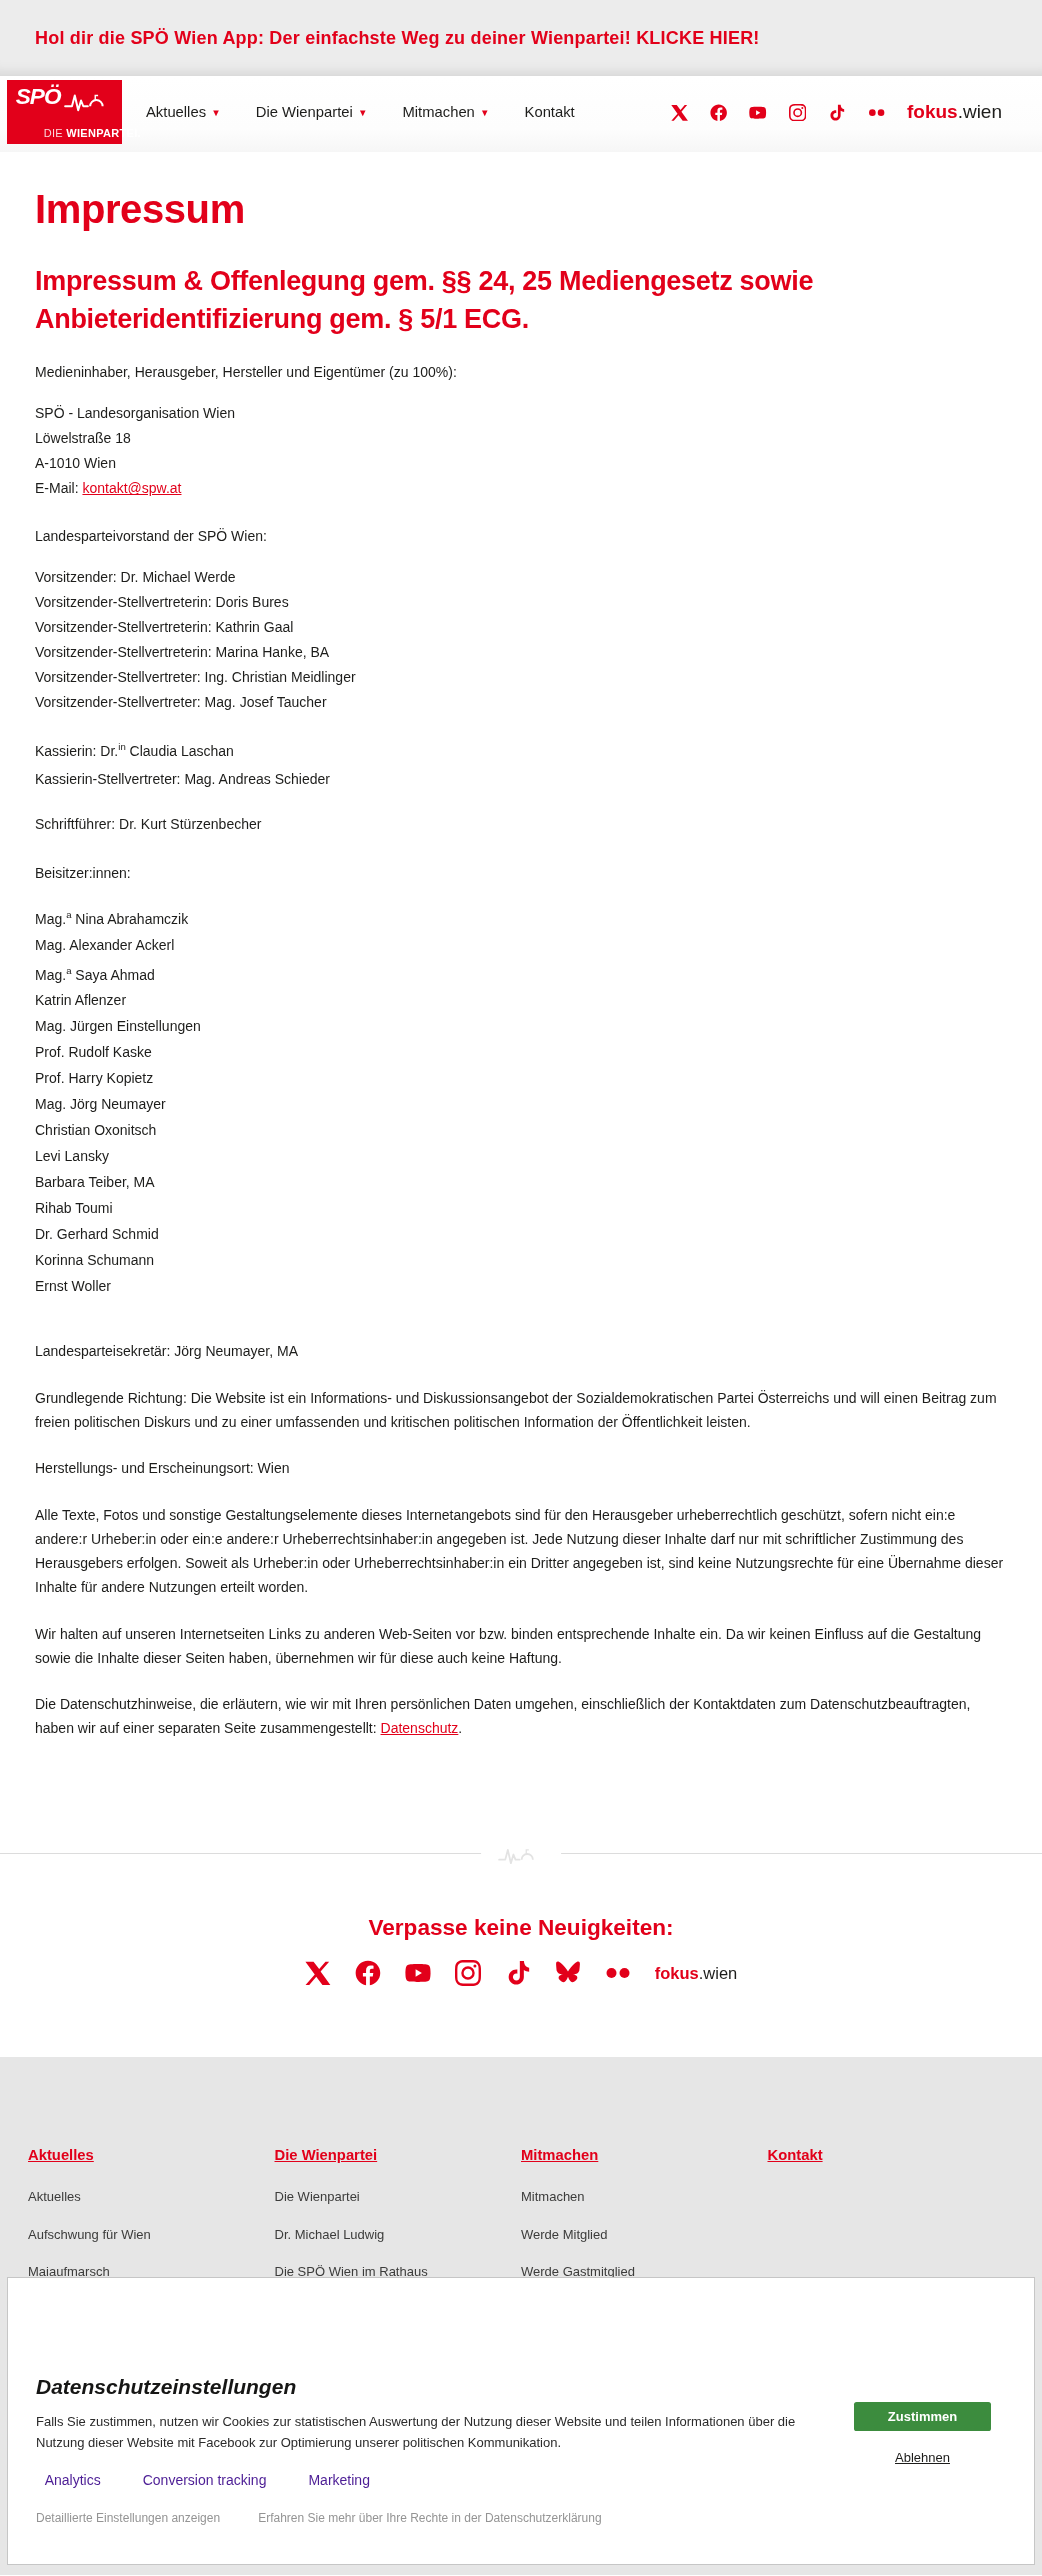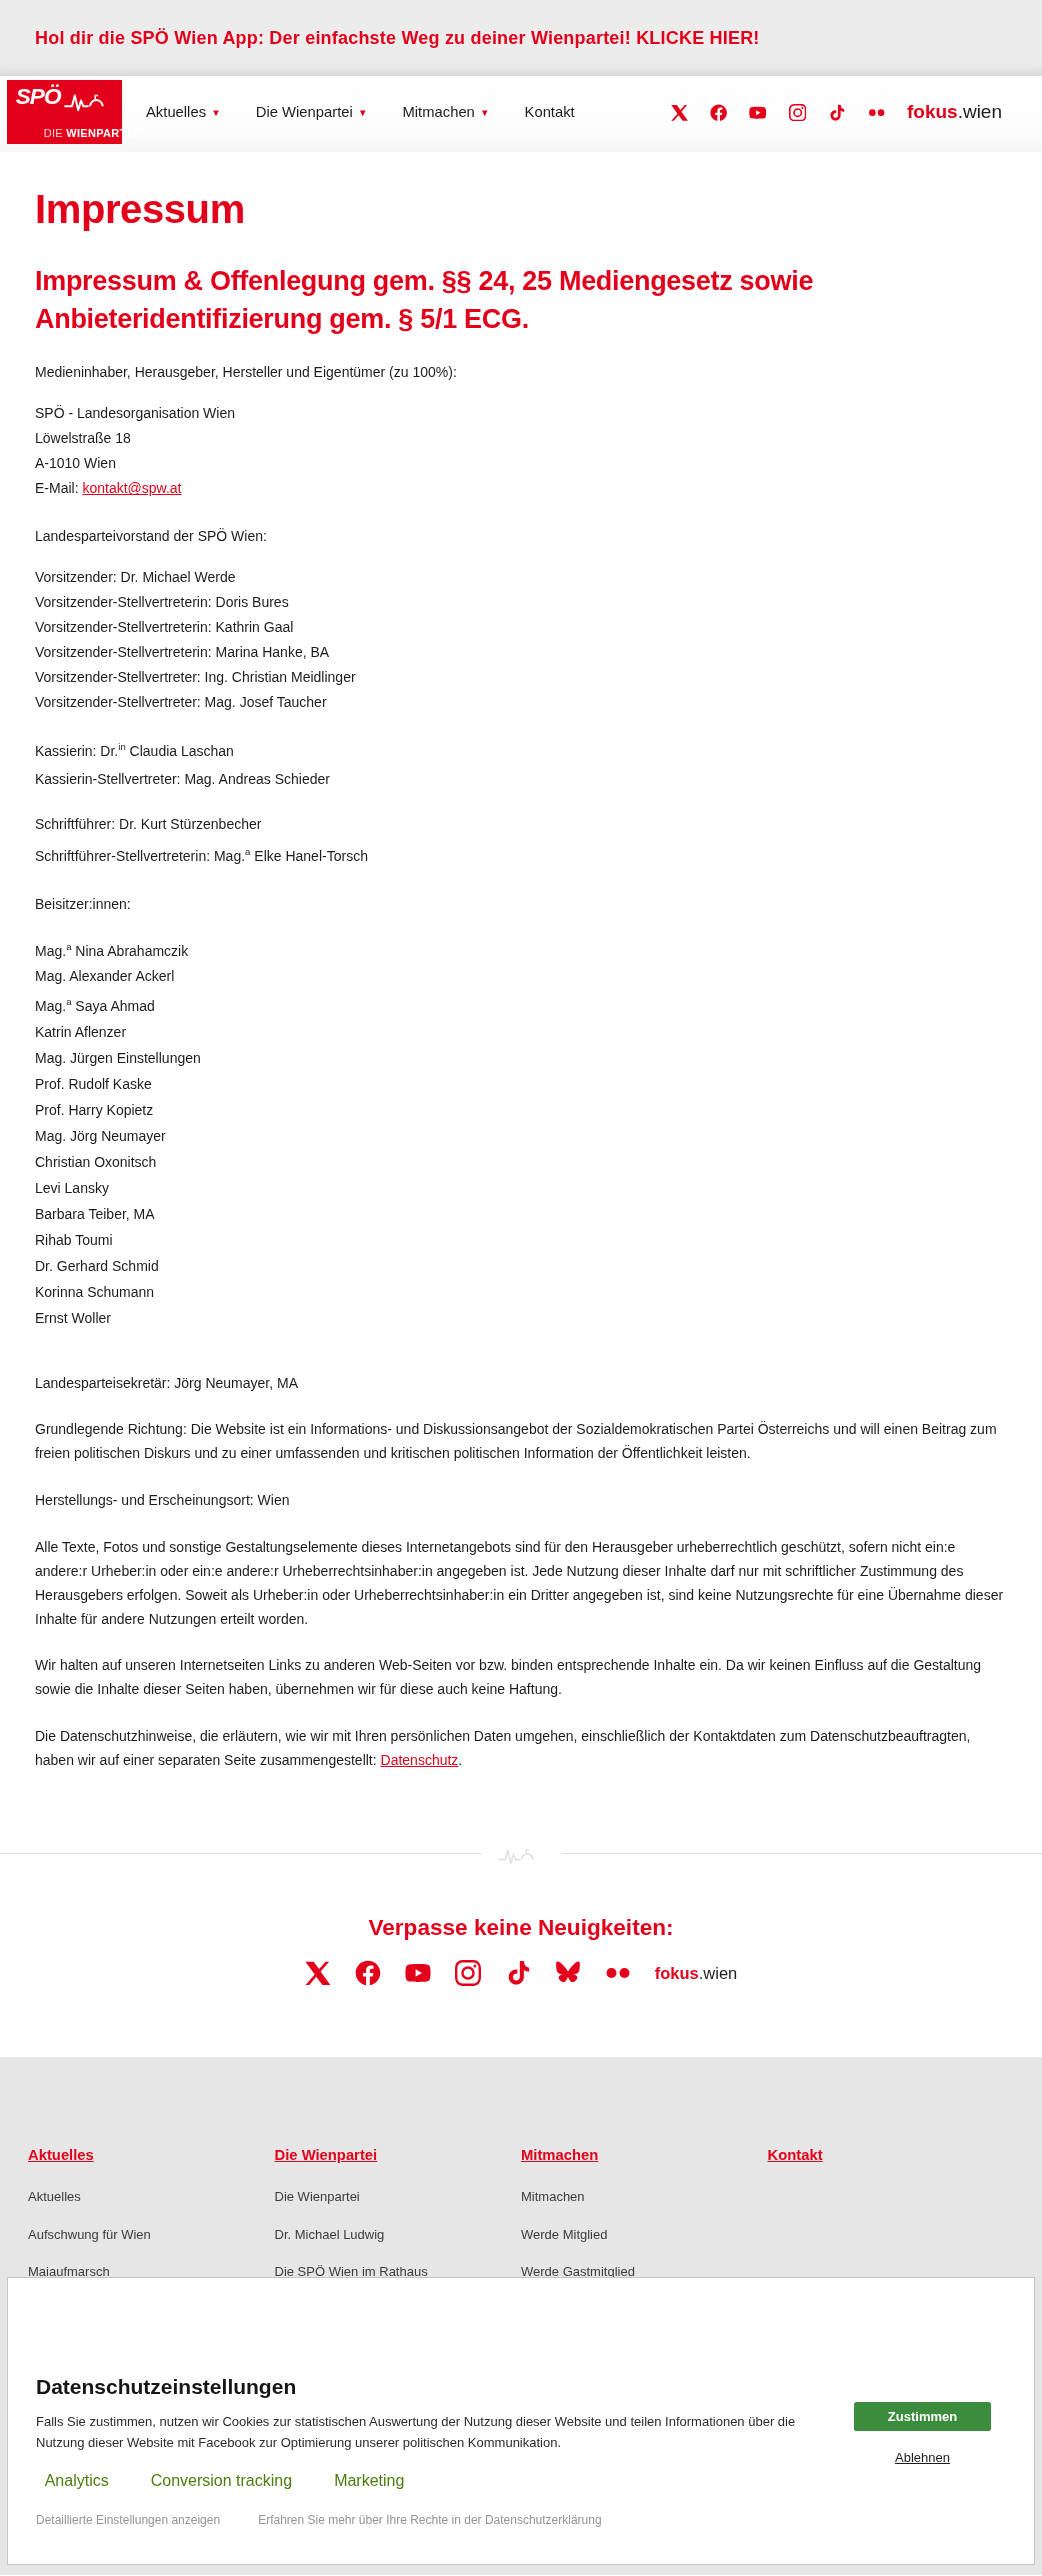--- a/index.html
+++ b/index.html
@@ -58,24 +58,24 @@
   .footer { height:518px; background:#e6e6e6; padding:90px 28px 0 28px; }
   .footer-cols { display:flex; }
   .fcol { width:25%; }
   .fcol-heading { color:#e2001a; font-size:14.8px; font-weight:bold; text-decoration:underline; cursor:pointer; }
   .fcol-items { margin-top:26px; }
   .fcol-item { font-size:13px; color:#3c3c3b; margin-bottom:22.6px; cursor:pointer; }
 
   
   .cookie { position:absolute; left:7px; right:7px; top:2277px; height:288px; background:#fff;
             border:0.9px solid #c6c6c6; z-index:5; padding:97px 0 0 28px; }
-  .ck-title { font-size:21px; font-weight:bold; color:#161615; }
+  .ck-title { font-size:21px; font-weight:bold; color:#161615;font-style:italic; }
   .ck-text { font-size:13px; line-height:21px; color:#2b2b2b; max-width:799px; margin-top:12px; }
   .ck-cats { display:flex; gap:42px; margin-top:19px; padding-left:8.7px; }
-  .ck-cat { font-size:16px; color:#4d7c0f; cursor:pointer; }
+  .ck-cat { font-size:14px; color:#4c1d95; cursor:pointer; }
   .ck-links { display:flex; gap:38px; margin-top:22.6px;text-align:center; }
   .ck-link { font-size:12px; color:#949494; cursor:pointer; }
   .ck-right { position:absolute; right:43px; top:124px; width:137px; text-align:center; }
   .ck-accept { display:block; width:137px; height:29px; background:#3c8c3e; color:#fff; font-weight:bold;
                font-size:13px; border:none; border-radius:2.6px; cursor:pointer; font-family:inherit; }
   .ck-decline { margin-top:19px; font-size:13px; color:#1d1d1b; cursor:pointer;text-decoration:underline; }
 </style>
 </head>
 <body>
 
@@ -197,21 +197,20 @@
 
     <div class="block lines roomy">
 
     <div>Kassierin: Dr.<sup>in</sup> Claudia Laschan</div>
         <div>Kassierin-Stellvertreter: Mag. Andreas Schieder</div>
       </div>
 
     <div class="block lines roomy">
 
     <div>Schriftführer: Dr. Kurt Stürzenbecher</div>
-        <div>Schriftführer-Stellvertreterin: Mag.<sup>a</sup> Elke Hanel-Torsch</div>
       </div>
 
     <p>Beisitzer:innen:</p>
 
     <div class="block lines" style="margin-top:19px;">
 
     <div style="line-height:26px;">Mag.<sup>a</sup> Nina Abrahamczik</div>
         <div style="line-height:26px;">Mag. Alexander Ackerl</div>
         <div style="line-height:26px;">Mag.<sup>a</sup> Saya Ahmad</div>
         <div style="line-height:26px;">Katrin Aflenzer</div>

